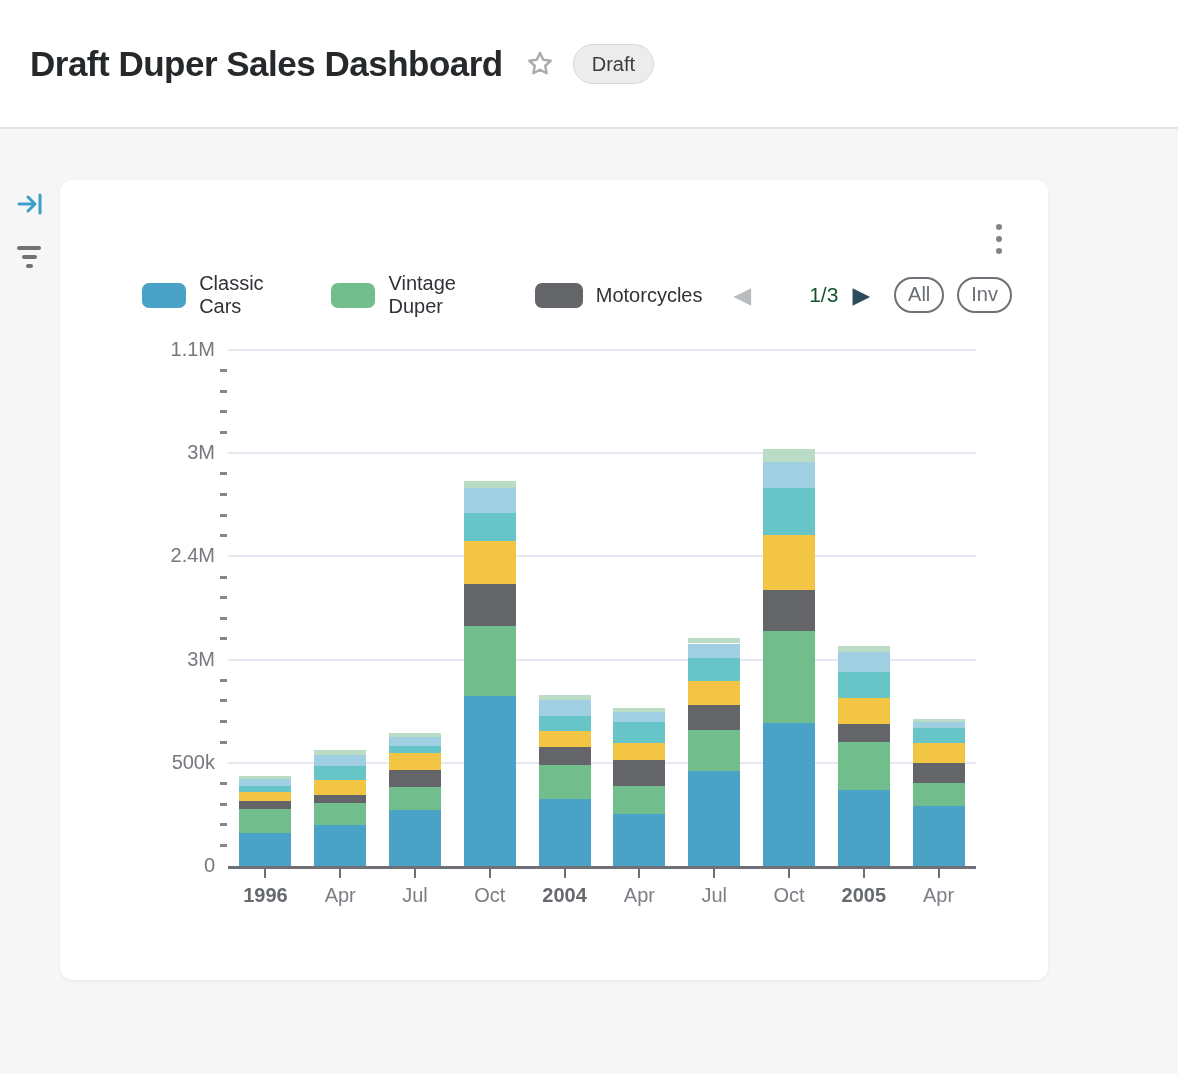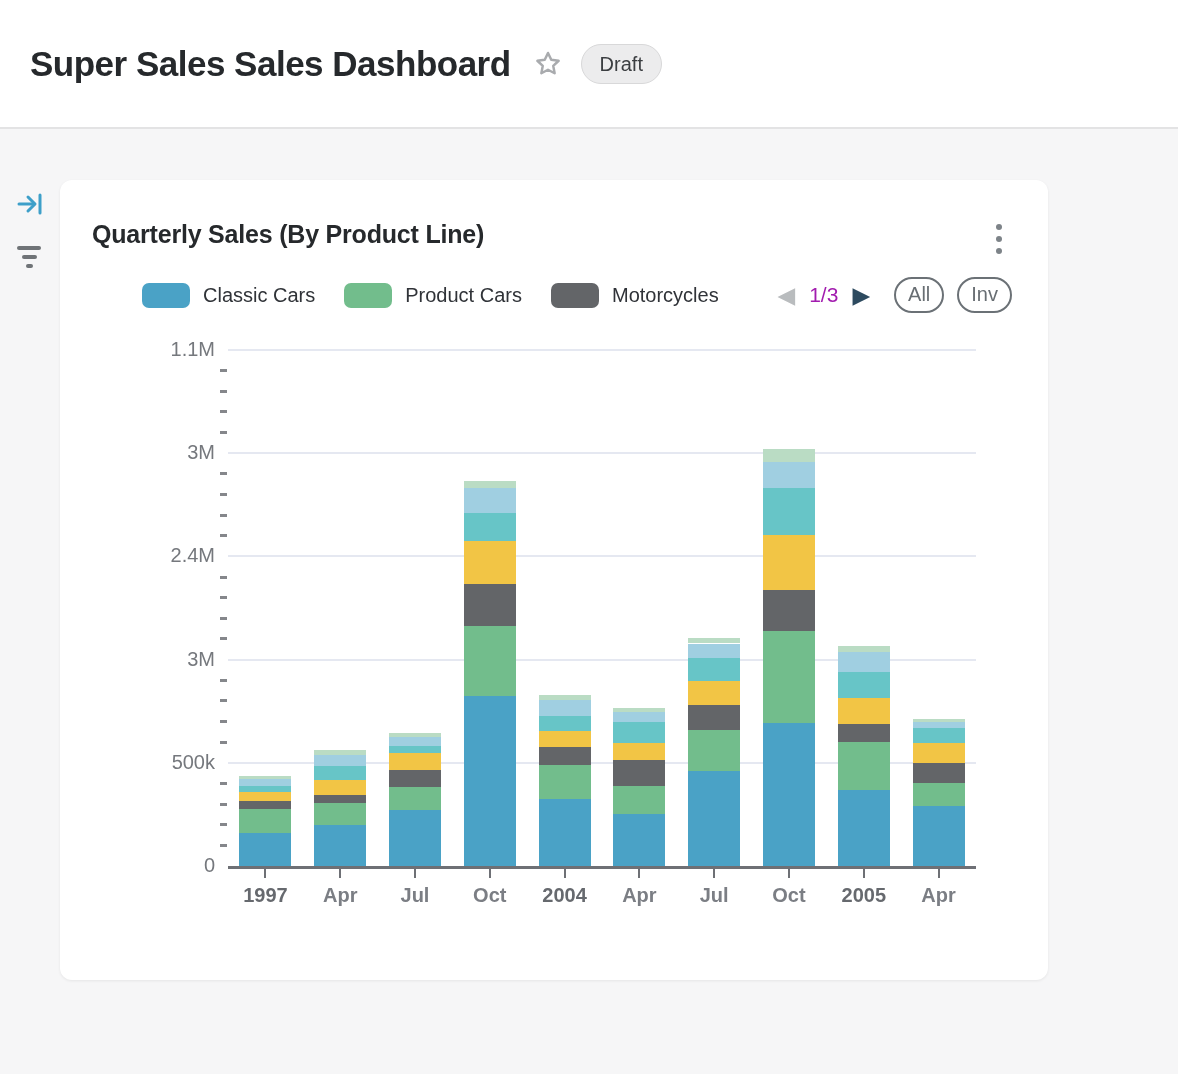--- a/index.html
+++ b/index.html
@@ -52,43 +52,43 @@
     position:absolute; left:42px; right:36px; top:98px; height:34px;
     display:flex; align-items:center;padding-left:40px;
   }
   .legend-item { display:flex; align-items:center; gap:13px; margin-right:29px; cursor:pointer; }
   .legend-swatch { width:48px; height:25px; border-radius:7px; }
   .legend-label { font-size:20px; color:#303338; }
   .pager { display:flex; align-items:center; gap:12px; margin-left:auto; }
   .pager-arrow { background:none; border:none; font-size:23px; line-height:1; cursor:pointer; padding:0 2px; }
   .pager-prev { color:#b9bcbe; }
   .pager-next { color:#2d4a5f; }
-  .pager-label { font-size:21px; color:#a21caf; }
+  .pager-label { font-size:21px; color:#14532d;margin-left:44px; }
   .pill-group { display:flex; align-items:center; gap:13px; margin-left:22px; }
   .pill-btn {
     background:#ffffff; border:2px solid #6b7176; color:#686e73;
     font-size:20px; border-radius:999px; padding:3px 12px 5px; cursor:pointer;
     font-family:inherit; line-height:1.2;
   }
   
   .chart-plot { position:absolute; left:0; top:0; width:988px; height:800px; }
   .gridline   { position:absolute; height:2px; background:#e5e8f1; }
   .axis-line  { position:absolute; height:3px; background:#6e7075; }
   .ytick-label{ position:absolute; width:155px; text-align:right; font-size:20px; color:#75787d; }
   .minor-tick { position:absolute; width:7px; height:3px; background:#85878b; }
   .bar-seg    { position:absolute; }
   .xtick-mark { position:absolute; width:2px; height:9px; background:#6e7075; }
-  .xtick-label{ position:absolute; text-align:center; font-size:20px; color:#7b7e84;font-weight:bold; }
+  .xtick-label{ position:absolute; text-align:center; font-size:20px; color:#7b7e84; }
   .xtick-label.bold { font-weight:700; color:#66696e; }
 </style>
 </head>
 <body>
 
 <header class="app-header">
-  <h1 class="app-title">Super Sales Sales Dashboard</h1>
+  <h1 class="app-title">Draft Duper Sales Dashboard</h1>
   <button class="star-btn">
     <svg width="30" height="30" viewBox="0 0 24 24">
       <path d="M12 3.2l2.6 5.4 5.9.8-4.3 4.1 1.1 5.9L12 16.6l-5.3 2.8 1.1-5.9-4.3-4.1 5.9-.8z" fill="none" stroke="#a9abae" stroke-width="2" stroke-linejoin="round"></path>
     </svg>
   </button>
   <span class="badge">Draft</span>
 </header>
 
 <button class="rail-btn rail-expand">
   <svg width="28" height="26" viewBox="0 0 28 26">
@@ -97,37 +97,36 @@
     <line x1="24" y1="4" x2="24" y2="22" stroke="#3d9fc9" stroke-width="3" stroke-linecap="round"></line>
   </svg>
 </button>
 <button class="rail-btn rail-filter">
   <span class="f1"></span>
   <span class="f2"></span>
   <span class="f3"></span>
 </button>
 
 <section class="card">
-  <h2 class="card-title">Quarterly Sales (By Product Line)</h2>
 
   <button class="kebab-btn">
     <i></i>
       <i></i>
       <i></i>
   </button>
 
   <div class="legend-row">
     <div id="legend-items" style="display: flex;">
         <div class="legend-item">
           <span class="legend-swatch" style="background: rgb(74, 162, 198);"></span>
           <span class="legend-label">Classic Cars</span>
         </div>
         <div class="legend-item">
           <span class="legend-swatch" style="background: rgb(114, 189, 140);"></span>
-          <span class="legend-label">Product Cars</span>
+          <span class="legend-label">Vintage Duper</span>
         </div>
         <div class="legend-item">
           <span class="legend-swatch" style="background: rgb(99, 101, 104);"></span>
           <span class="legend-label">Motorcycles</span>
         </div>
       </div>
 
     <div class="pager">
       <button class="pager-arrow pager-prev">◀</button>
       <span class="pager-label">1/3</span>
@@ -174,21 +173,21 @@
       <div class="minor-tick" style="left: 160px; top: 209.78px;"></div>
       <div class="minor-tick" style="left: 160px; top: 189.14px;"></div>
       <div class="bar-seg" style="left: 179.4px; width: 52px; top: 652.976px; height: 33.024px; background: rgb(74, 162, 198);"></div>
       <div class="bar-seg" style="left: 179.4px; width: 52px; top: 629.034px; height: 23.9424px; background: rgb(114, 189, 140);"></div>
       <div class="bar-seg" style="left: 179.4px; width: 52px; top: 621.397px; height: 7.6368px; background: rgb(99, 101, 104);"></div>
       <div class="bar-seg" style="left: 179.4px; width: 52px; top: 612.315px; height: 9.0816px; background: rgb(242, 197, 69);"></div>
       <div class="bar-seg" style="left: 179.4px; width: 52px; top: 605.71px; height: 6.6048px; background: rgb(103, 197, 199);"></div>
       <div class="bar-seg" style="left: 179.4px; width: 52px; top: 598.899px; height: 6.8112px; background: rgb(160, 207, 225);"></div>
       <div class="bar-seg" style="left: 179.4px; width: 52px; top: 595.597px; height: 3.3024px; background: rgb(186, 220, 196);"></div>
       <div class="xtick-mark" style="left: 204.4px; top: 689px;"></div>
-      <div class="xtick-label bold" style="left: 168px; width: 74.8px; top: 704px;">1997</div>
+      <div class="xtick-label bold" style="left: 168px; width: 74.8px; top: 704px;">1996</div>
       <div class="bar-seg" style="left: 254.2px; width: 52px; top: 644.926px; height: 41.0736px; background: rgb(74, 162, 198);"></div>
       <div class="bar-seg" style="left: 254.2px; width: 52px; top: 623.254px; height: 21.672px; background: rgb(114, 189, 140);"></div>
       <div class="bar-seg" style="left: 254.2px; width: 52px; top: 614.792px; height: 8.4624px; background: rgb(99, 101, 104);"></div>
       <div class="bar-seg" style="left: 254.2px; width: 52px; top: 599.931px; height: 14.8608px; background: rgb(242, 197, 69);"></div>
       <div class="bar-seg" style="left: 254.2px; width: 52px; top: 585.896px; height: 14.0352px; background: rgb(103, 197, 199);"></div>
       <div class="bar-seg" style="left: 254.2px; width: 52px; top: 574.75px; height: 11.1456px; background: rgb(160, 207, 225);"></div>
       <div class="bar-seg" style="left: 254.2px; width: 52px; top: 570.416px; height: 4.3344px; background: rgb(186, 220, 196);"></div>
       <div class="xtick-mark" style="left: 279.2px; top: 689px;"></div>
       <div class="xtick-label" style="left: 242.8px; width: 74.8px; top: 704px;">Apr</div>
       <div class="bar-seg" style="left: 329px; width: 52px; top: 629.859px; height: 56.1408px; background: rgb(74, 162, 198);"></div>

